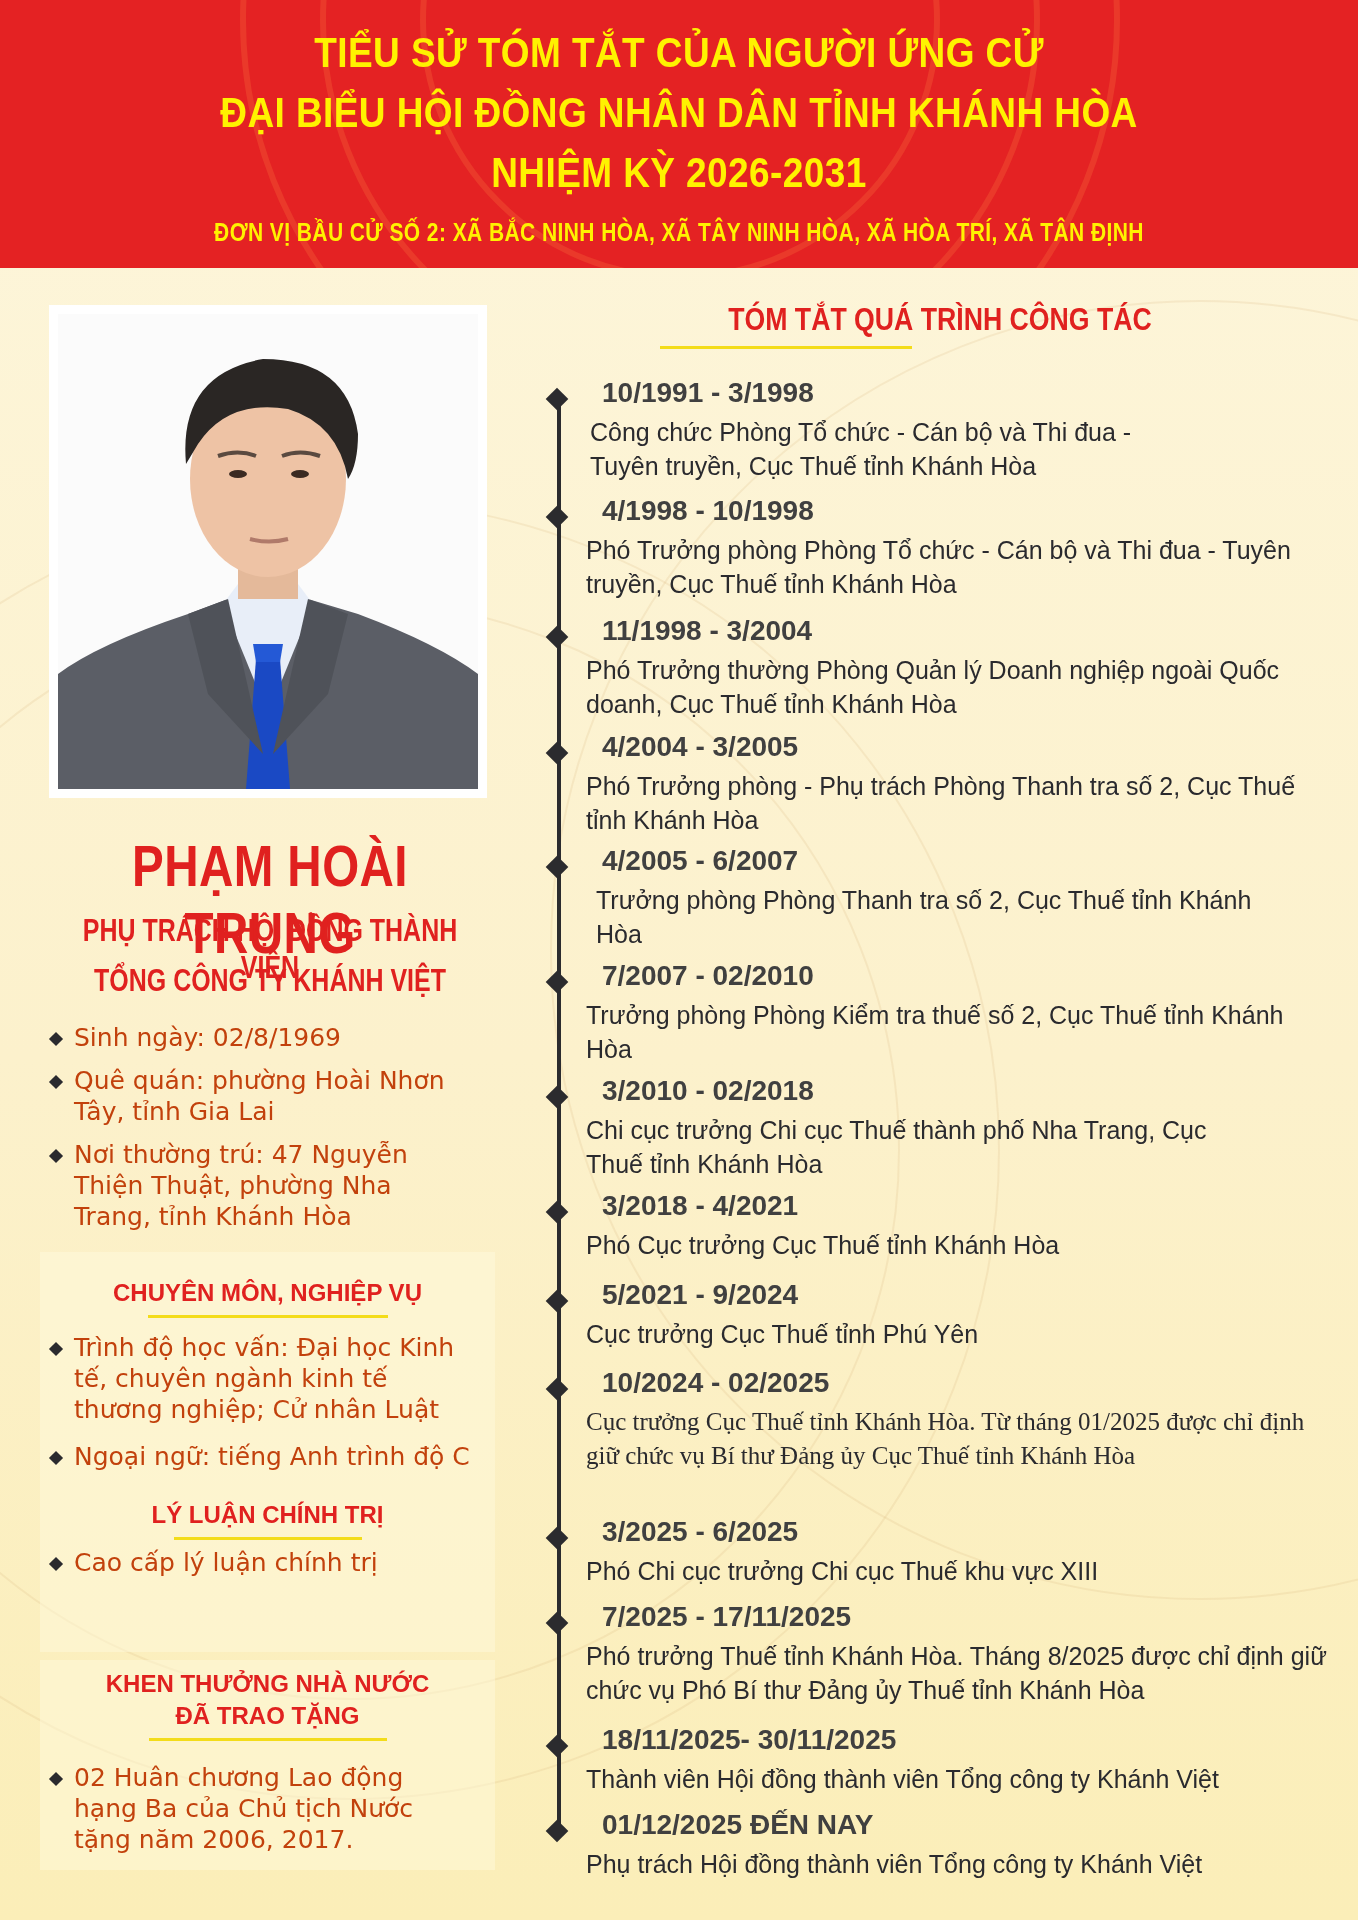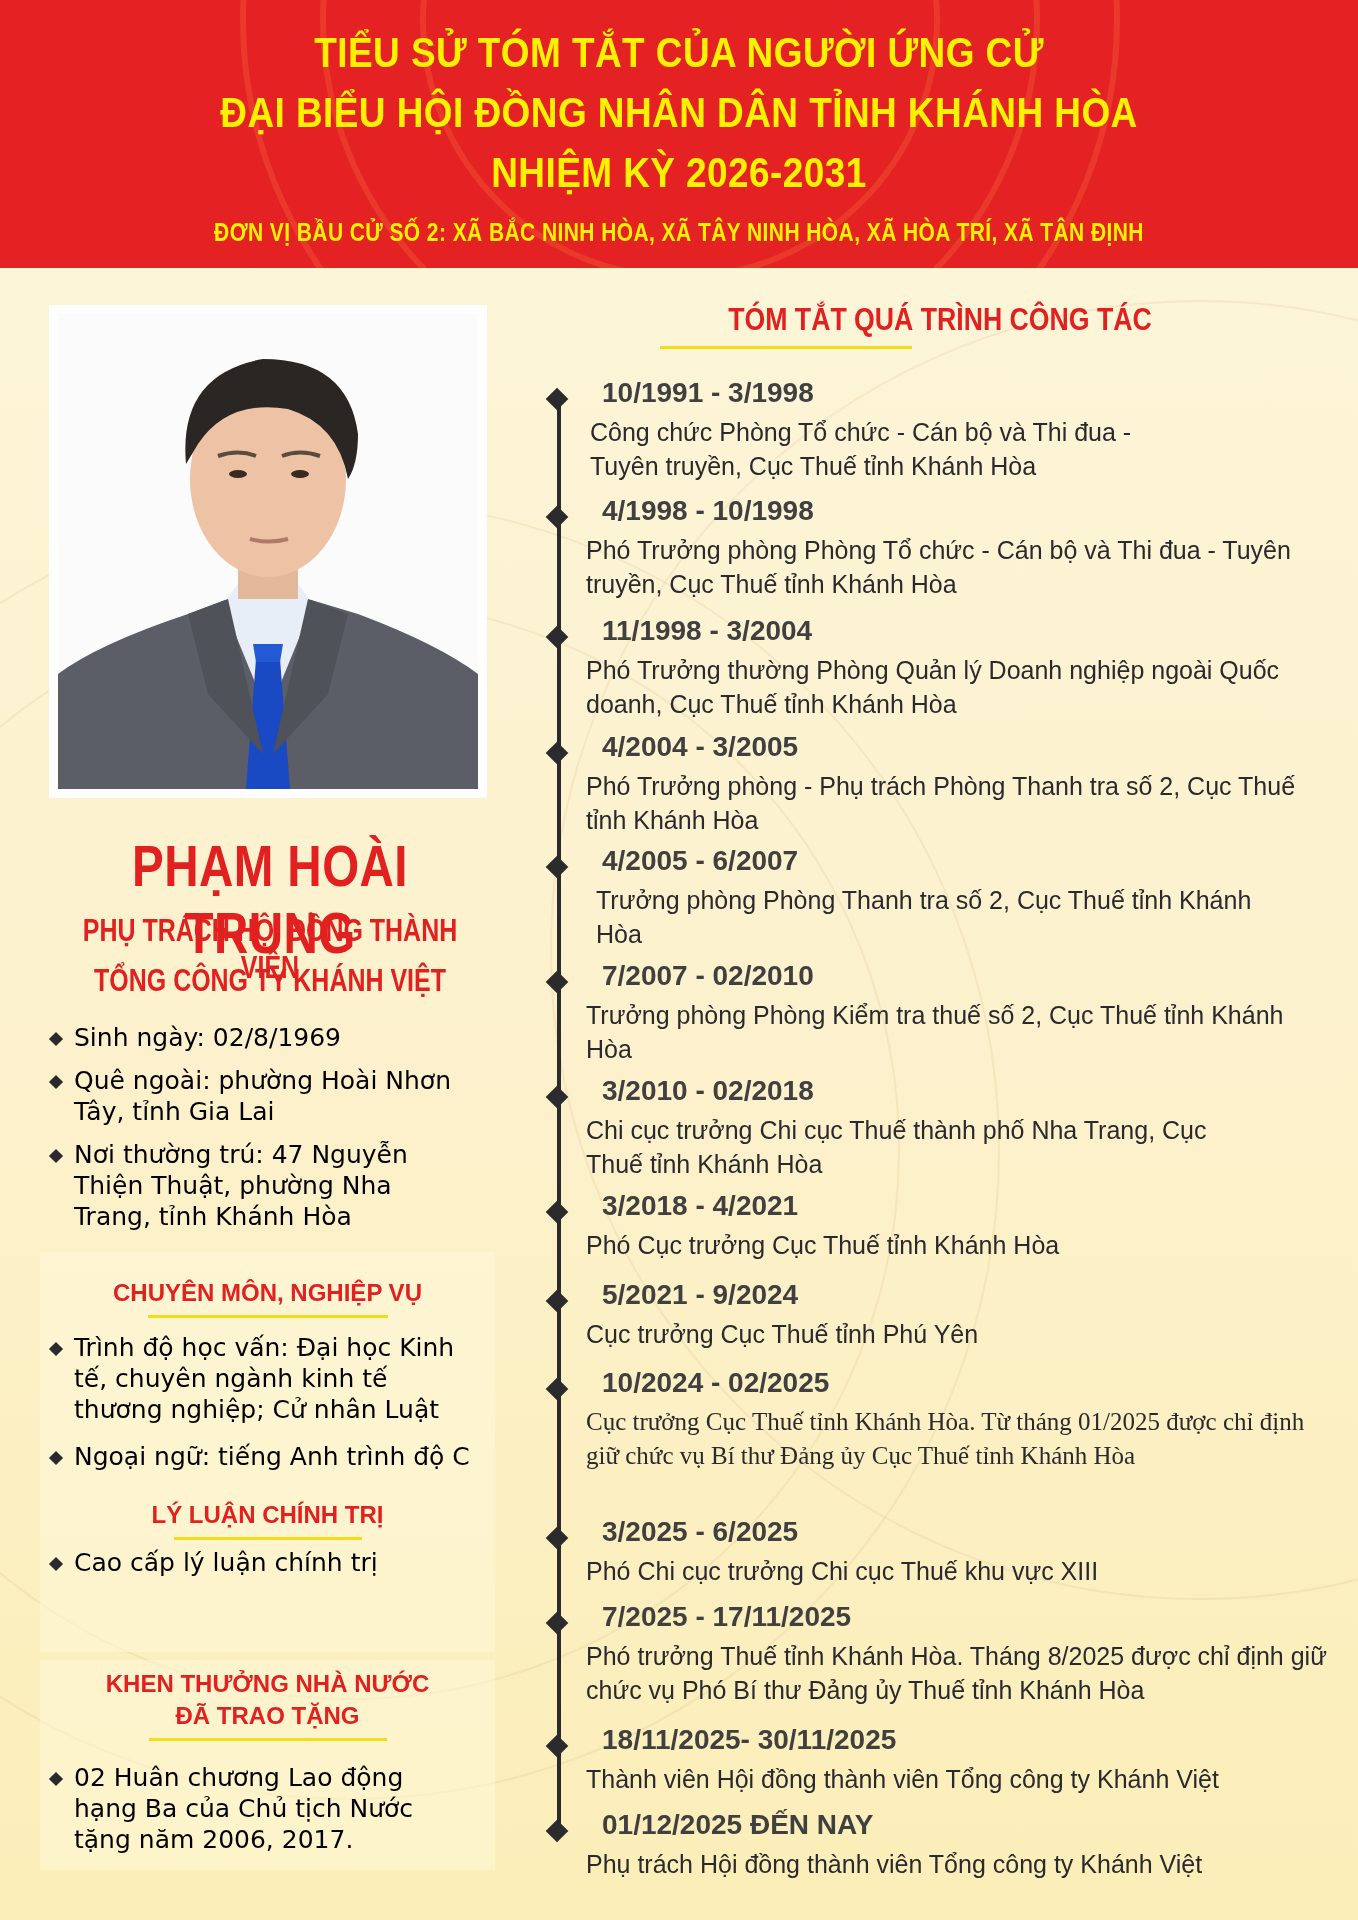--- a/index.html
+++ b/index.html
@@ -59,21 +59,21 @@
   .position.p1 { top: 912px; }
   .position.p2 { top: 962px; }
 
   .left-panel {
     position: absolute; left: 40px; width: 455px;
     background: rgba(255, 250, 225, 0.45);
   }
   .bullets { position: absolute; left: 48px; width: 460px; }
   .bullet {
     position: relative; padding-left: 26px; font-size: 25px; line-height: 31px;
-    color: #000000; margin-bottom: 16px;
+    color: #c2410c; margin-bottom: 16px;
   }
   .bullet .diamond {
     position: absolute; left: 3px; top: 12px; width: 10px; height: 10px;
     background: #2a2a2e; transform: rotate(45deg);
   }
   .section-title {
     position: absolute; left: 40px; width: 455px; text-align: center;
     color: #e0211f; font-family: "Liberation Sans", sans-serif; font-weight: bold;
     font-size: 24px; line-height: 32px;
   }
@@ -161,21 +161,21 @@
 <div class="position p1">PHỤ TRÁCH HỘI ĐỒNG THÀNH VIÊN</div>
 <div class="position p2">TỔNG CÔNG TY KHÁNH VIỆT</div>
 
 <div class="bullets" style="top:1022px;">
   <div class="bullet" style="margin-bottom:12px;">
     <span class="diamond"></span>
     <span>Sinh ngày: 02/8/1969</span>
   </div>
   <div class="bullet" style="margin-bottom:12px; width:440px;">
     <span class="diamond"></span>
-    <span>Quê ngoài: phường Hoài Nhơn Tây, tỉnh Gia Lai</span>
+    <span>Quê quán: phường Hoài Nhơn Tây, tỉnh Gia Lai</span>
   </div>
   <div class="bullet" style="width:420px;">
     <span class="diamond"></span>
     <span>Nơi thường trú: 47 Nguyễn Thiện Thuật, phường Nha Trang, tỉnh Khánh Hòa</span>
   </div>
 </div>
 
 <div class="left-panel" style="top:1252px; height:400px;"></div>
 <div class="section-title" style="top:1277px;">
   <span>CHUYÊN MÔN, NGHIỆP VỤ</span>

